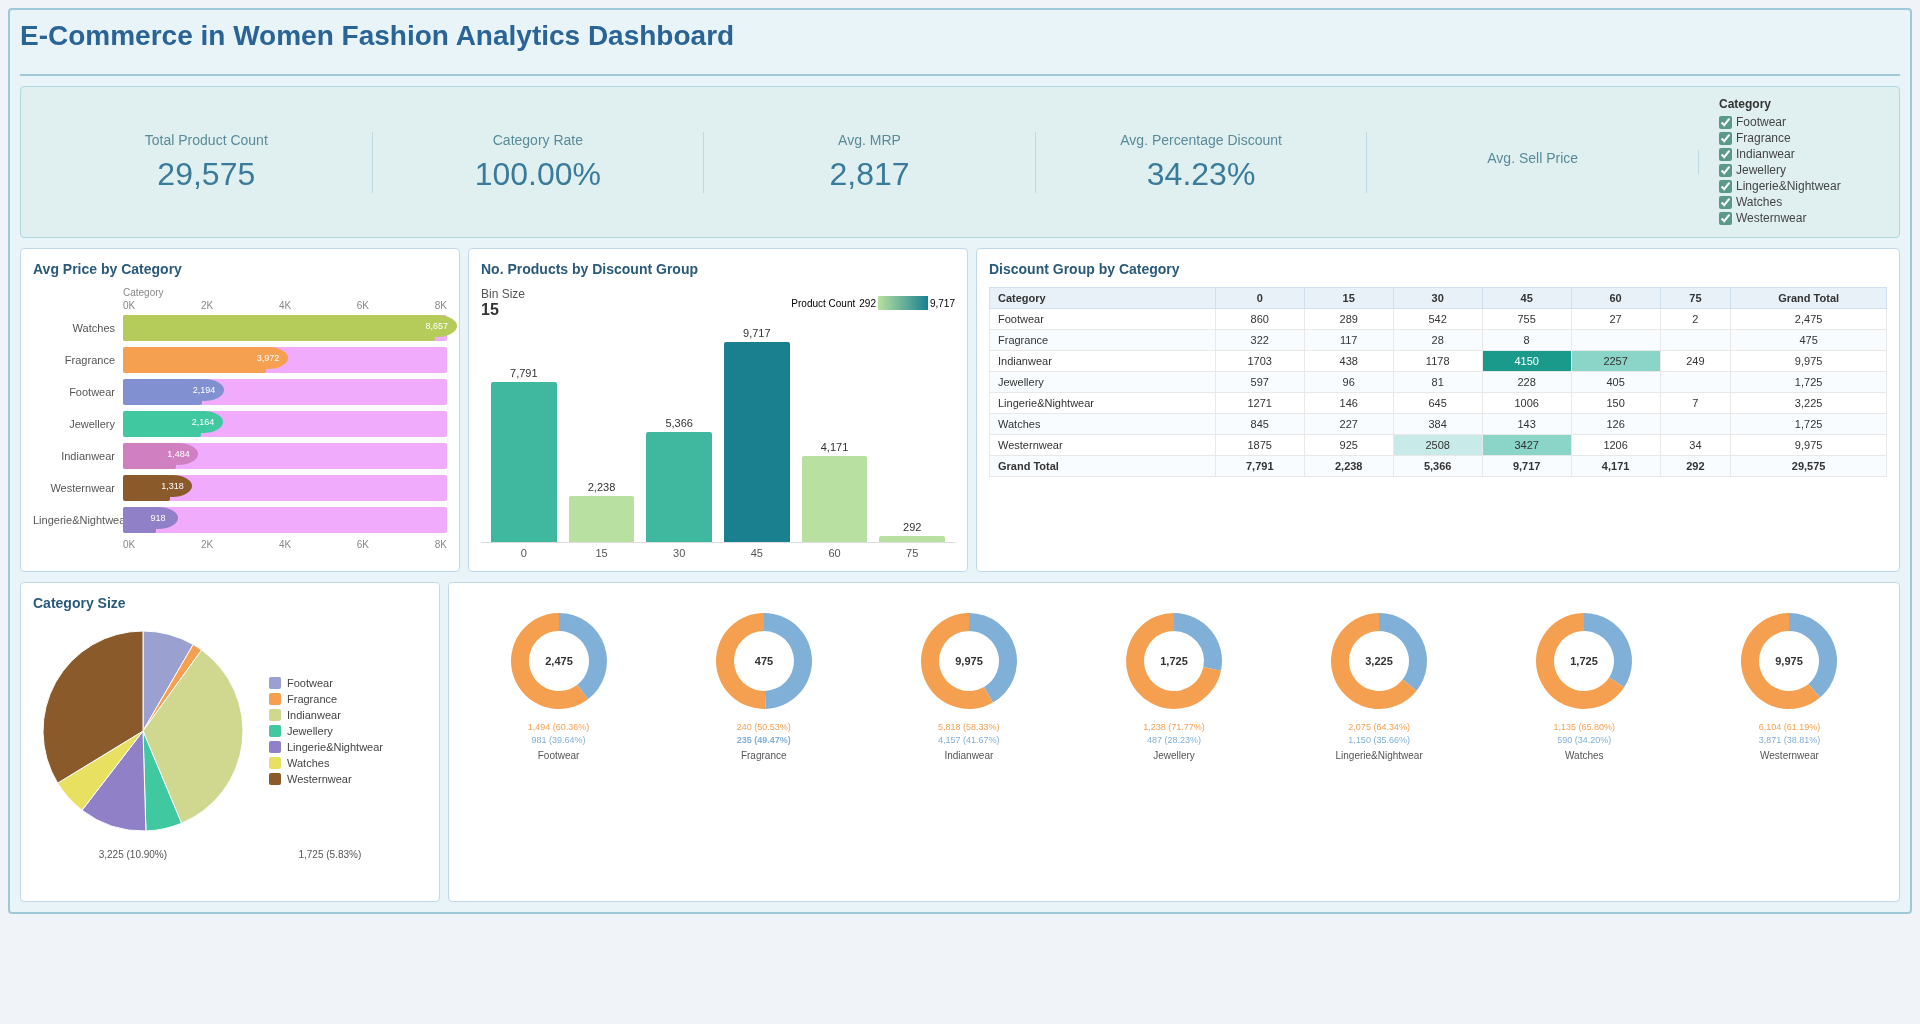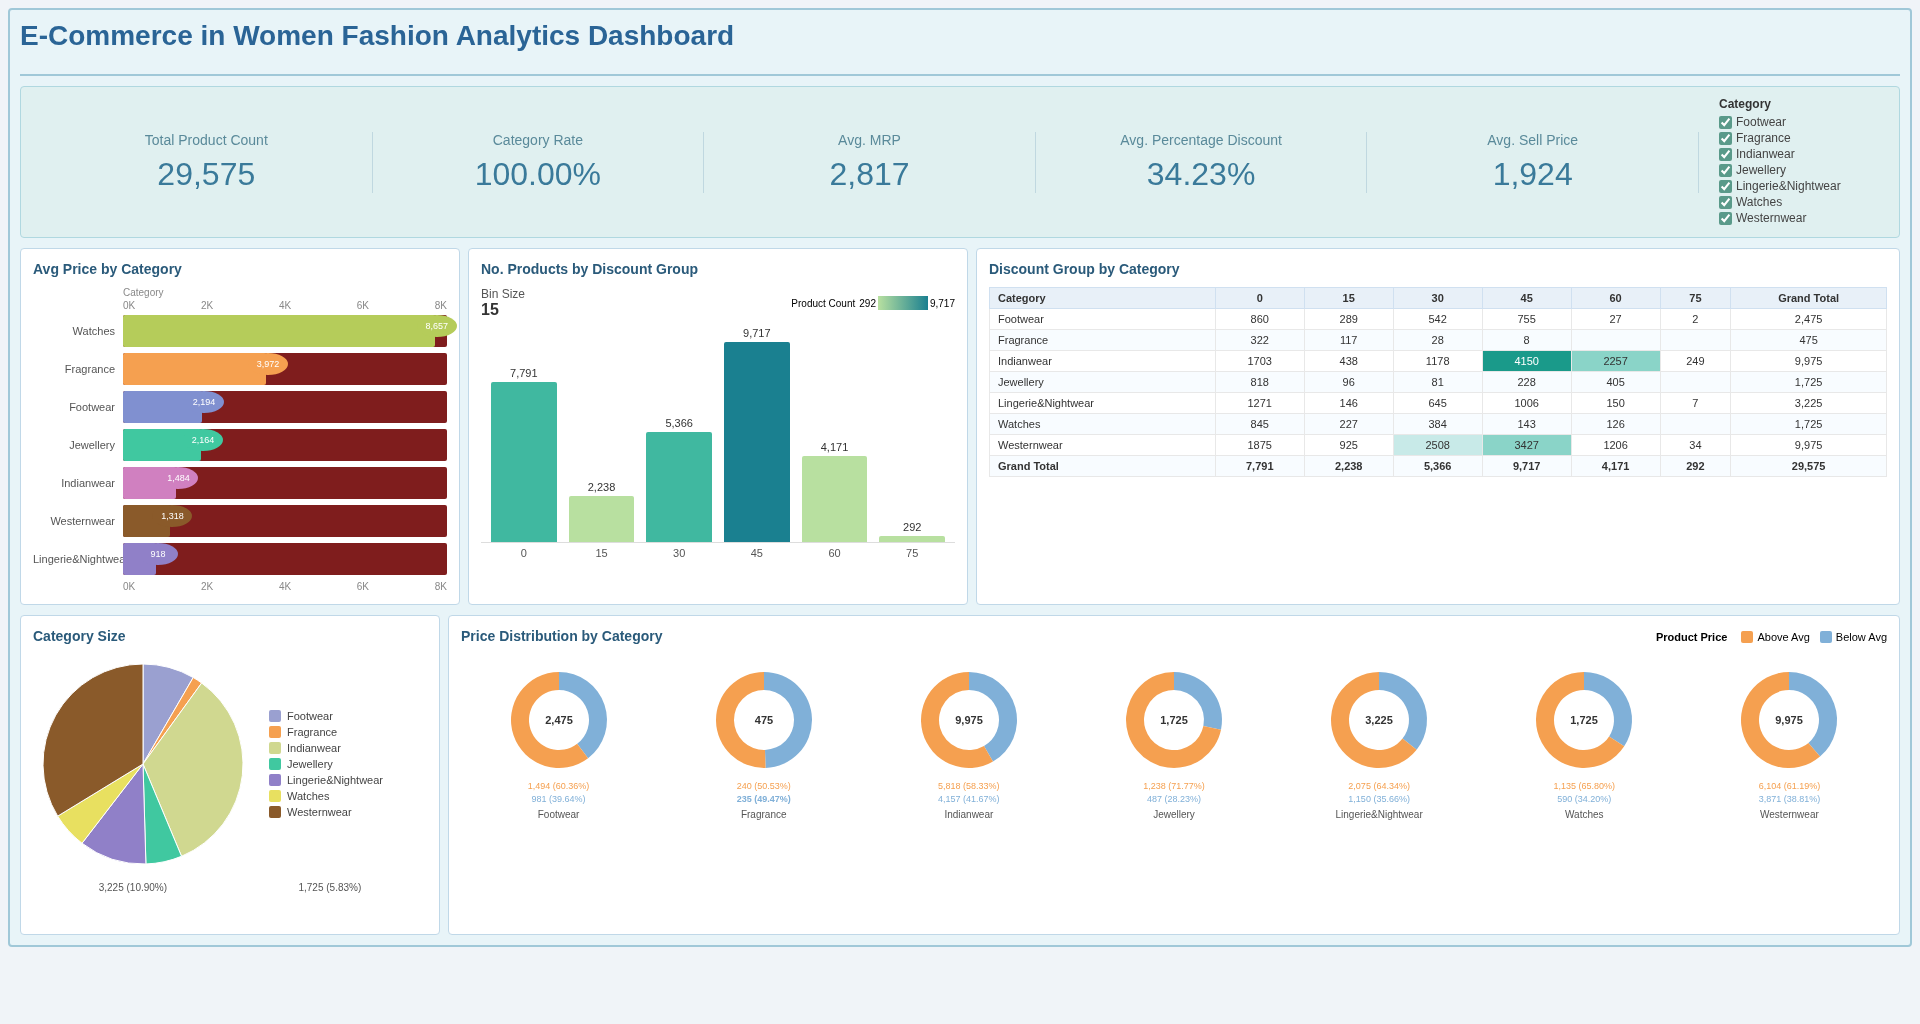--- a/index.html
+++ b/index.html
@@ -106,22 +106,22 @@
     }
     .hbar-label {
       width: 90px;
       font-size: 11px;
       color: #555;
       text-align: right;
       padding-right: 8px;
     }
     .hbar-track {
       flex: 1;
-      height: 32px;
-      background: #7f1d1d;
+      height: 26px;
+      background: #f0abfc;
       border-radius: 2px;
       position: relative;
     }
     .hbar-fill {
       height: 100%;
       border-radius: 2px;
       display: flex;
       align-items: center;
       justify-content: flex-end;
       position: relative;
@@ -262,21 +262,20 @@
     <div class="kpi-item">
       <div class="kpi-label">Avg. MRP</div>
       <div class="kpi-value">2,817</div>
     </div>
     <div class="kpi-item">
       <div class="kpi-label">Avg. Percentage Discount</div>
       <div class="kpi-value">34.23%</div>
     </div>
     <div class="kpi-item">
       <div class="kpi-label">Avg. Sell Price</div>
-      <div class="kpi-value">1,924</div>
     </div>
     <div class="category-filter">
       <div class="category-filter-title">Category</div>
       <div id="cat-filter-list">
           <div class="category-filter-item">
             <input type="checkbox" checked="" style=""> 
             <span>Footwear</span>
           </div>
           <div class="category-filter-item">
             <input type="checkbox" checked="" style=""> 
@@ -481,21 +480,21 @@
                 <td>1703</td>
                 <td>438</td>
                 <td>1178</td>
                 <td class="cell-highlight-high">4150</td>
                 <td class="cell-highlight-med">2257</td>
                 <td>249</td>
                 <td>9,975</td>
               </tr>
               <tr>
                 <td>Jewellery</td>
-                <td>818</td>
+                <td>597</td>
                 <td>96</td>
                 <td>81</td>
                 <td>228</td>
                 <td>405</td>
                 <td></td>
                 <td>1,725</td>
               </tr>
               <tr>
                 <td>Lingerie&amp;Nightwear</td>
                 <td>1271</td>
@@ -593,36 +592,20 @@
       </div>
       <div style="font-size:10px;color:#555;margin-top:4px;">
         <div style="display:flex;justify-content:space-around;">
           <span>3,225 (10.90%)</span>
           <span>1,725 (5.83%)</span>
         </div>
       </div>
     </div>
 
     <div class="donut-panel">
-      <div style="display:flex;justify-content:space-between;align-items:center;">
-        <div class="chart-title">Price Distribution by Category</div>
-        <div class="donut-legend">
-          <div style="font-size:11px;font-weight:bold;margin-right:4px;">Product Price</div>
-          <div style="display:flex;gap:10px;font-size:11px;" id="donut-legend-items">
-              <div class="legend-item">
-                <div class="legend-box" style="background:#f5a050;border-radius:2px;"></div>
-                <span>Above Avg</span>
-              </div>
-              <div class="legend-item">
-                <div class="legend-box" style="background:#80b0d8;border-radius:2px;"></div>
-                <span>Below Avg</span>
-              </div>
-            </div>
-        </div>
-      </div>
       <div class="donuts-row" id="donuts-row">
           <div class="donut-item">
             <svg width="120" height="120">
               <path d="M60,12 A48,48 0 0,1 89.09350115845383,98.17811140356534 L78.18343822403365,83.86131962722833 A30,30 0 0,0 60,30 Z" fill="#80b0d8"></path>
               <path d="M89.09350115845383,98.17811140356534 A48,48 0 1,1 59.99999999999999,12 L59.99999999999999,30 A30,30 0 1,0 78.18343822403365,83.86131962722833 Z" fill="#f5a050"></path>
               <text x="60" y="64" text-anchor="middle" font-size="11" font-weight="bold" fill="#333">2,475</text>
             </svg>
             <div style="font-size: 9px; color: rgb(85, 85, 85); text-align: center; line-height: 1.4;"><span style="color:#f5a050;">1,494 (60.36%)</span><br><span style="color:#80b0d8;">981 (39.64%)</span></div>
             <div class="donut-label-bottom">Footwear</div>
           </div>

